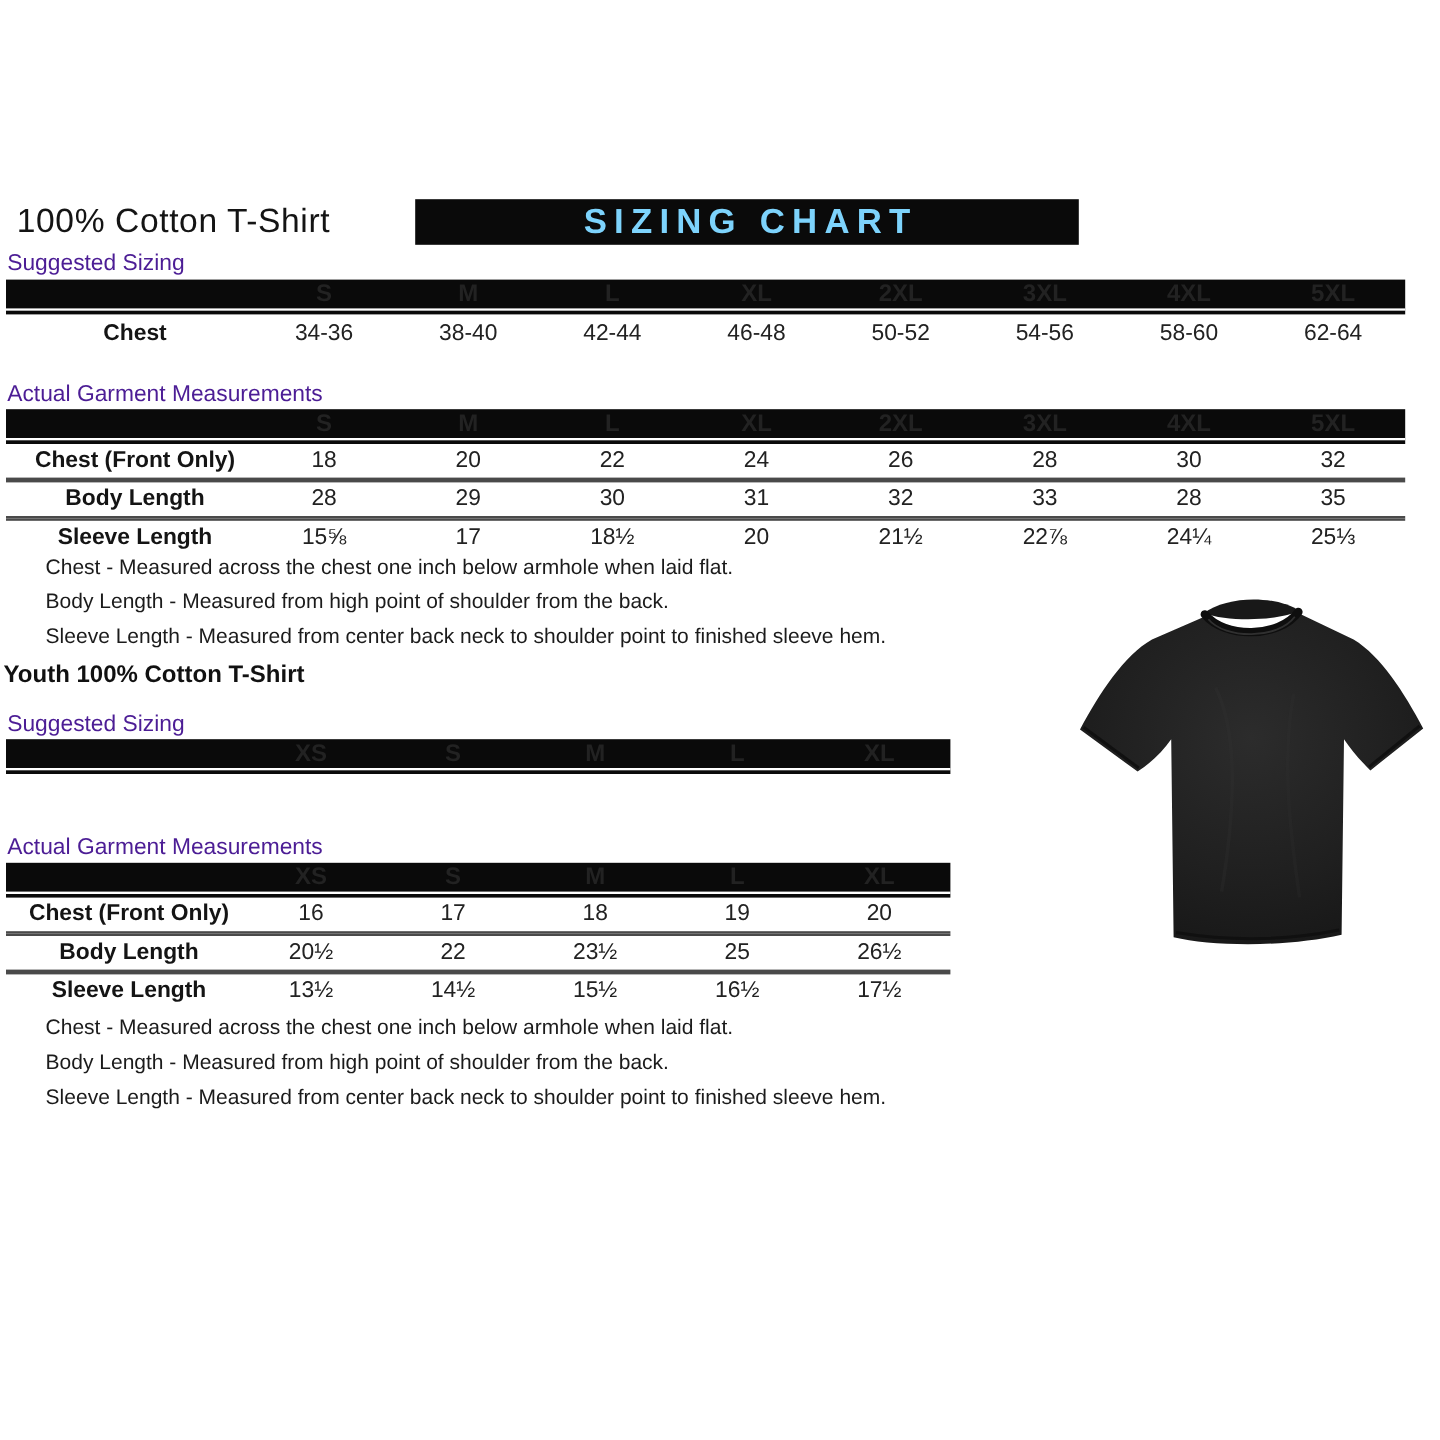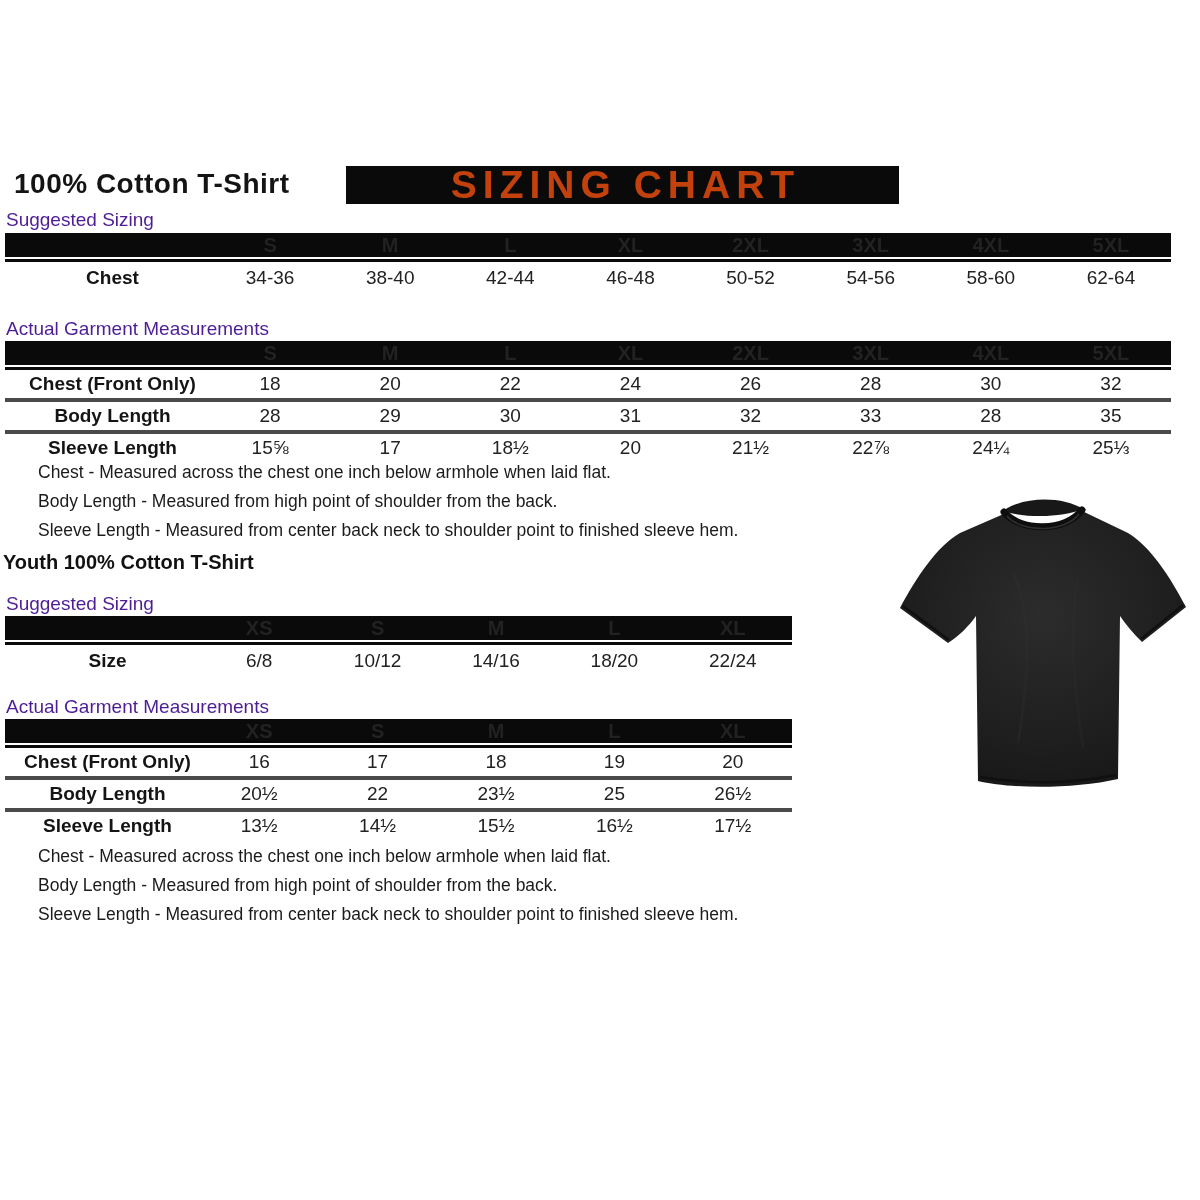--- a/index.html
+++ b/index.html
@@ -2,25 +2,25 @@
 <html><head>
 <meta charset="utf-8">
 <style>
   * { margin:0; padding:0; box-sizing:border-box; }
   html,body { background:#ffffff; }
   .page {
     position:relative; width:1200px; height:1200px; background:#ffffff;
     font-family:"Liberation Sans","DejaVu Sans",sans-serif; color:#1c1c1c; overflow:hidden;
   }
   .abs { position:absolute; }
-  .page-title { font-size:28px; font-weight:700; color:#141414; letter-spacing:0.5px; }
+  .page-title { font-size:28px; font-weight:400; color:#141414; letter-spacing:0.5px; }
   .youth-title { font-size:20px; font-weight:700; color:#111111; }
   .banner {
-    background:#0a0a0a; color:#c2410c; display:flex; align-items:center; justify-content:center;
-    font-weight:700; font-size:39px; letter-spacing:6px; text-indent:6px;
+    background:#0a0a0a; color:#7dd3fc; display:flex; align-items:center; justify-content:center;
+    font-weight:700; font-size:29px; letter-spacing:6px; text-indent:6px;
   }
   .sec-label { font-size:19px; font-weight:400; color:#4c1d95; }
   
   .sz-table { font-size:19px; }
   .sz-row {
     display:grid;
     grid-template-columns: var(--labelw) repeat(var(--cols), 1fr);
     align-items:center;
   }
   .sz-head {
@@ -143,28 +143,20 @@
   <div class="abs sz-table t-sug" style="left: 5px; top: 616px; width: 787px; --labelw: 195px; --cols: 5;">
       <div class="sz-row sz-head">
         <div class="sz-cell sz-label"></div>
         <div class="sz-cell">XS</div>
         <div class="sz-cell">S</div>
         <div class="sz-cell">M</div>
         <div class="sz-cell">L</div>
         <div class="sz-cell">XL</div>
       </div>
       <div class="head-rule"></div>
-      <div class="sz-row sz-body-row">
-        <div class="sz-cell sz-label"><b>Size</b></div>
-        <div class="sz-cell">6/8</div>
-        <div class="sz-cell">10/12</div>
-        <div class="sz-cell">14/16</div>
-        <div class="sz-cell">18/20</div>
-        <div class="sz-cell">22/24</div>
-      </div>
     </div>
 
   <div class="abs sec-label" style="left:6px; top:696px;">Actual Garment Measurements</div>
 
   <div class="abs sz-table t-act" style="left: 5px; top: 719px; width: 787px; --labelw: 195px; --cols: 5;">
       <div class="sz-row sz-head">
         <div class="sz-cell sz-label"></div>
         <div class="sz-cell">XS</div>
         <div class="sz-cell">S</div>
         <div class="sz-cell">M</div>

